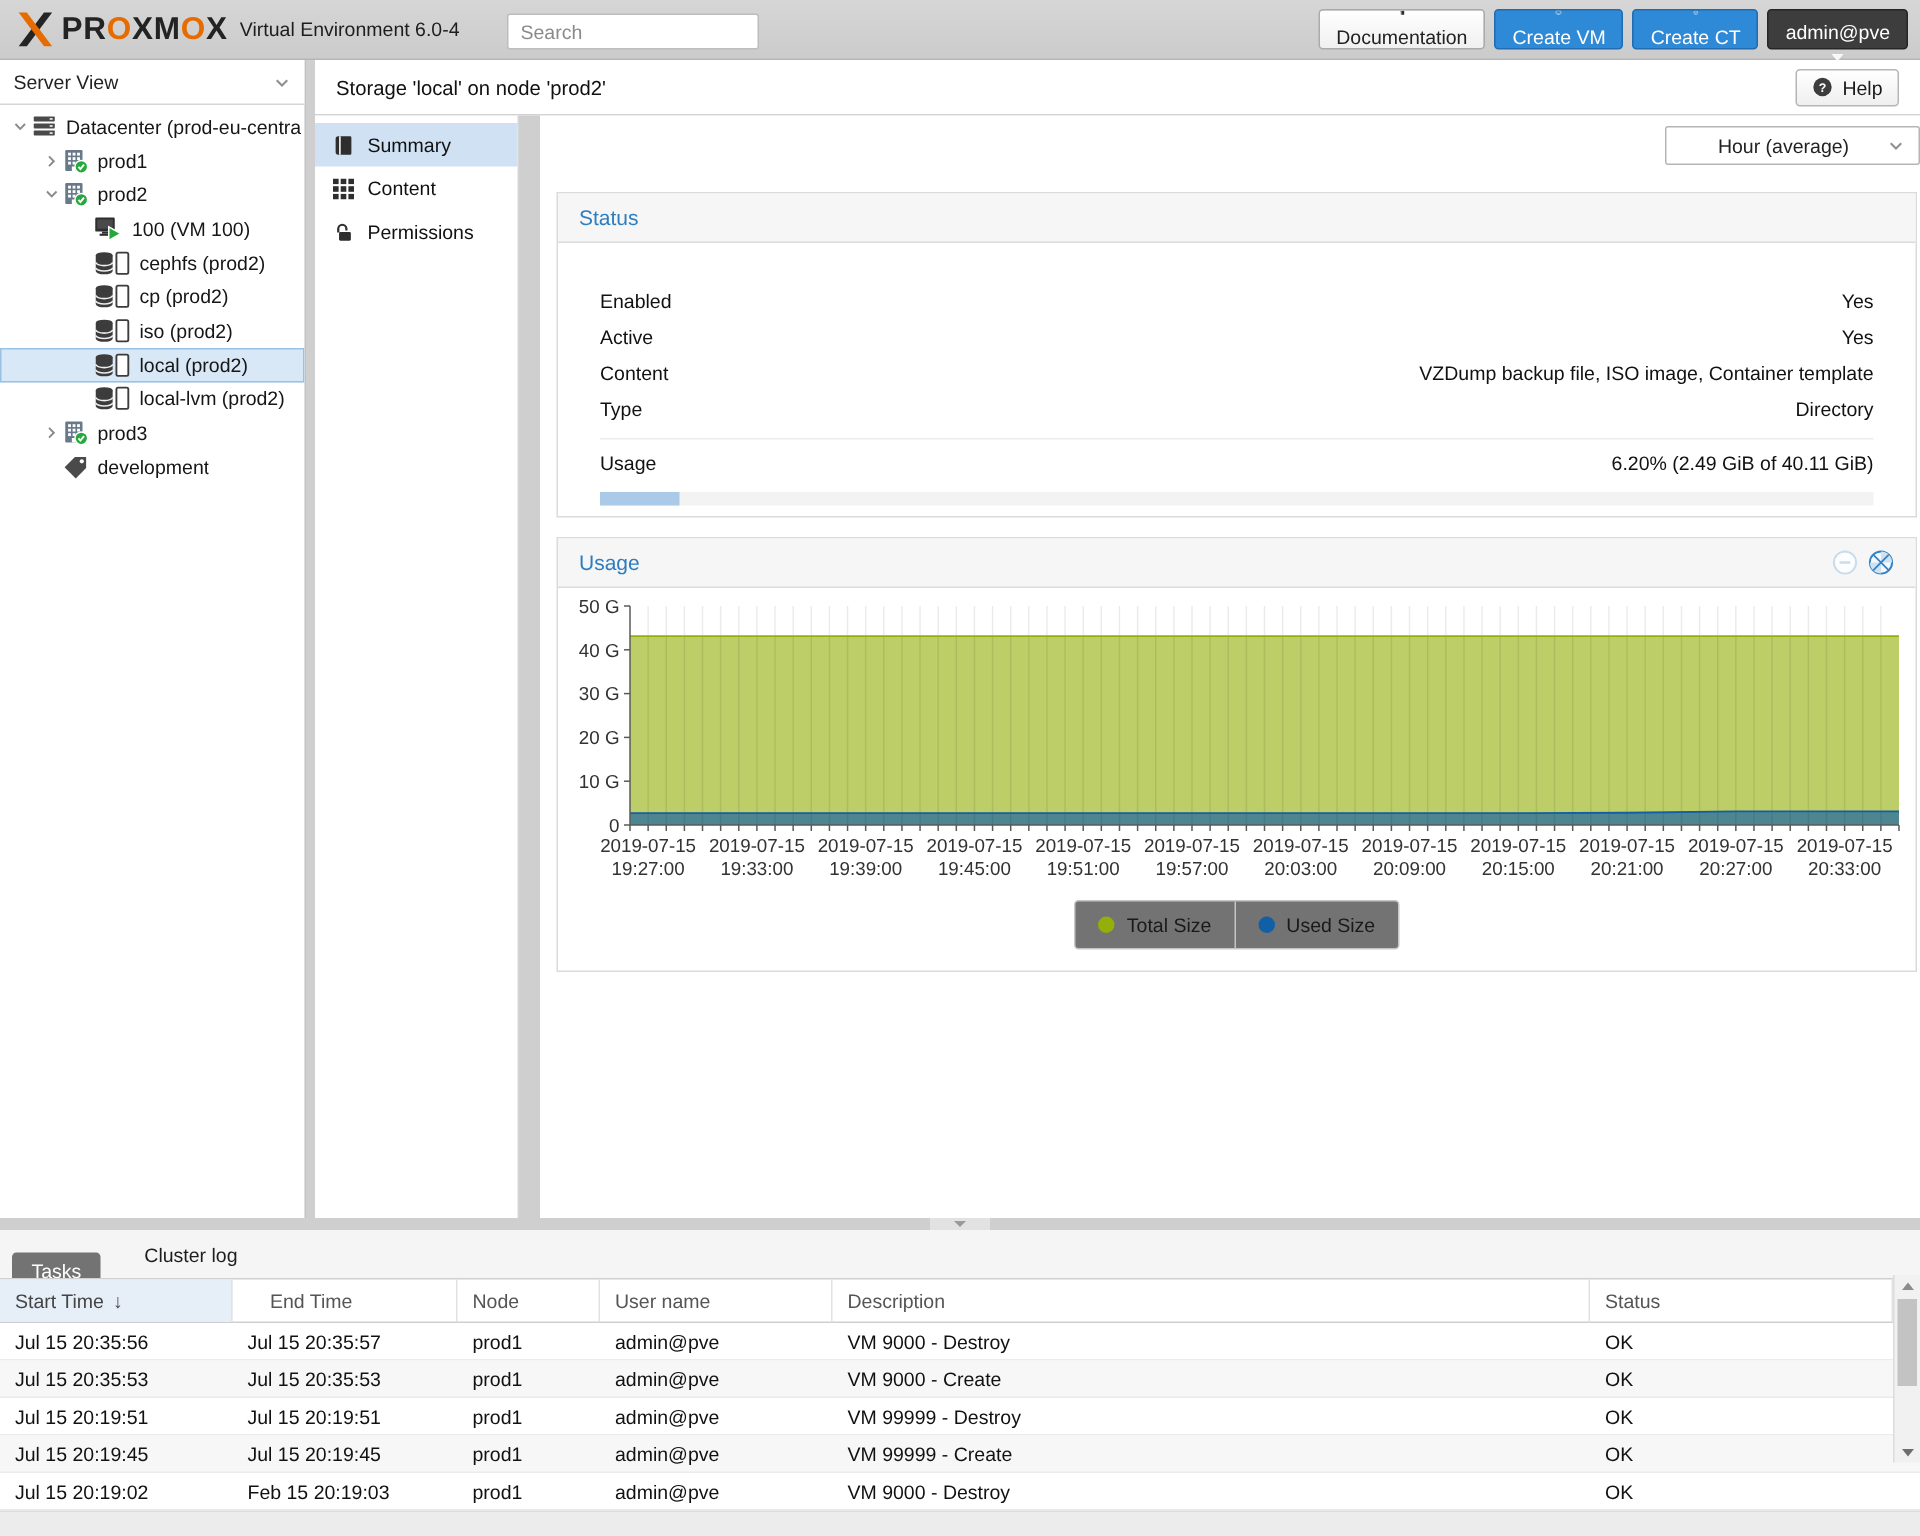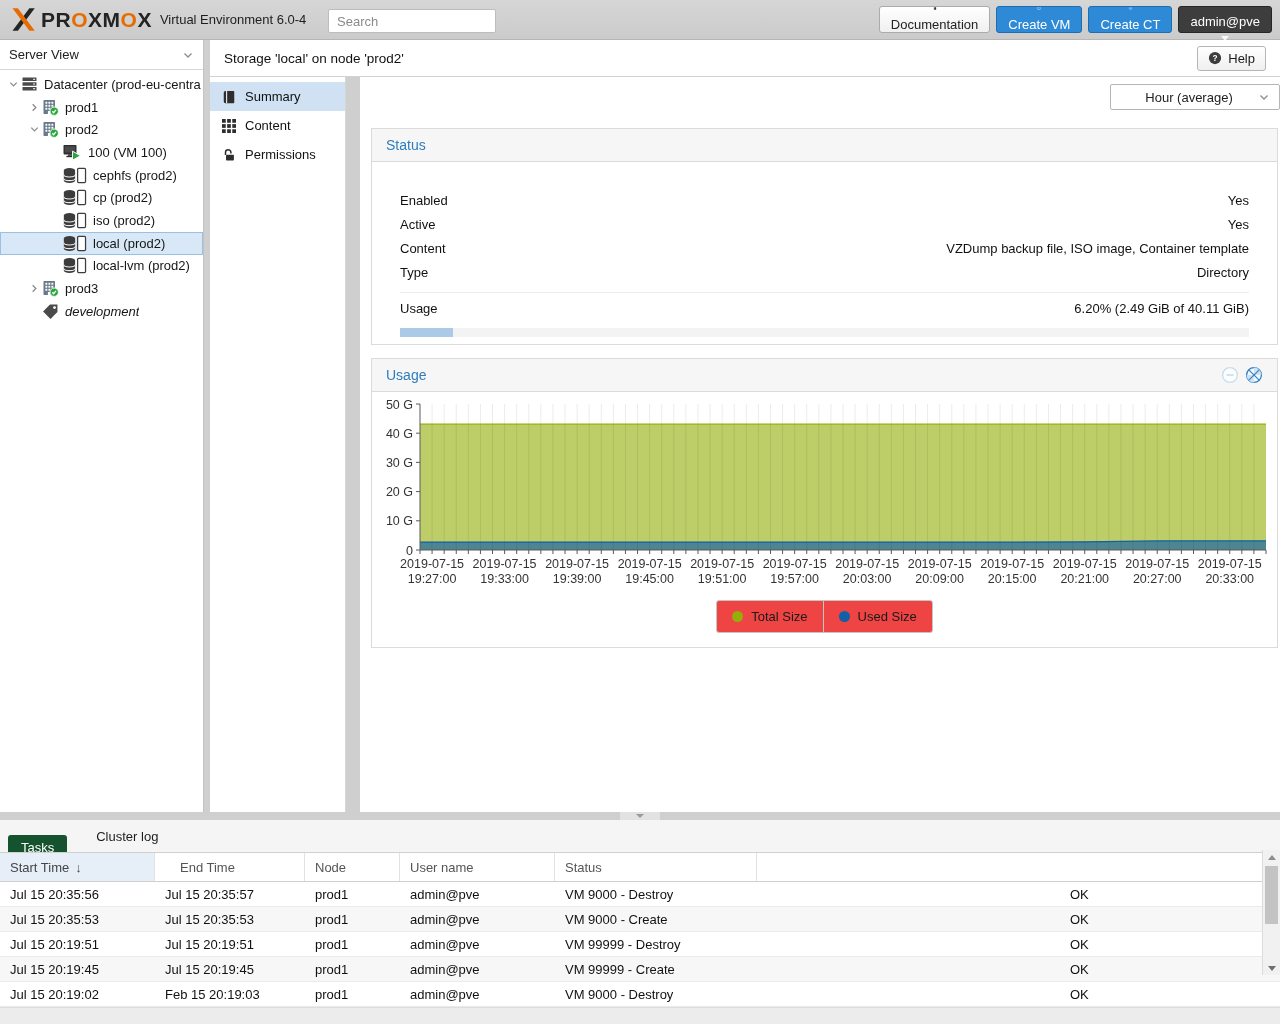--- a/index.html
+++ b/index.html
@@ -8,21 +8,21 @@
 
   
   #topbar { position:absolute; left:0; top:0; width:1280px; height:40px;
     background:linear-gradient(#d6d6d6,#cbcbcb); border-bottom:1px solid #b6b6b6;
     display:flex; align-items:center; }
   .logo-wrap { display:flex; align-items:center; margin-left:10px; }
   .logo-x { width:27px; height:27px; margin-right:4px; }
   .logo-text { font-size:21px; font-weight:800; letter-spacing:.5px; color:#232323; }
   .logo-text .orange { color:#e66b00; }
   .env-label { margin-left:8px; font-size:13px; color:#1d1d1d; }
-  #search-box { position:absolute; left:328px; top:9px; width:168px; height:24px;
+  #search-box { position:absolute; left:338px; top:9px; width:168px; height:24px;
     border:1px solid #bdbdbd; border-radius:2px; padding:0 8px; font-size:13px;
     font-family:"Liberation Sans",sans-serif; color:#333; background:#fff; }
   #search-box::placeholder { color:#8a8a8a; }
   .topbar-buttons { margin-left:auto; display:flex; align-items:center; gap:6px; margin-right:8px; }
   .tb-btn { height:27px; display:flex; align-items:center; gap:7px; padding:0 11px;
     border-radius:3px; font-size:13px; cursor:pointer;flex-direction:column; }
   .tb-btn.light { background:linear-gradient(#ffffff,#f0f0f0); border:1px solid #ababab; color:#222; }
   .tb-btn.blue { background:#2e89d6; border:1px solid #1f6cb0; color:#fff; }
   .tb-btn.dark { background:#3d3d3d; border:1px solid #262626; color:#fff; }
   .caret-down { width:0; height:0; border-left:4px solid transparent; border-right:4px solid transparent;
@@ -73,37 +73,37 @@
   .status-row .s-value { color:#111; }
   .status-row.usage-row { border-top:1px solid #ececec; margin-top:8px; padding-top:4px; height:28px; }
   #usage-bar-track { margin-top:8px; height:9px; background:#f3f3f3; }
   #usage-bar-fill { height:100%; background:#abcae8; }
 
   #usage-panel { left:11px; top:281px; width:907px; height:290px; }
   .panel-tools { margin-left:auto; display:flex; gap:6px; }
   .panel-tools span { display:flex; cursor:pointer; }
   #chart-wrap { padding:4px 3px 0 3px; }
   #legend-row { display:flex; justify-content:center; margin-top:3px; }
-  #legend-box { display:flex; border:1px solid #c5c5c5; border-radius:3px; background:#ef4444; }
+  #legend-box { display:flex; border:1px solid #c5c5c5; border-radius:3px; background:#737373; }
   .legend-cell { display:flex; align-items:center; gap:8px; padding:8px 15px; cursor:pointer; }
   .legend-cell + .legend-cell { border-left:1px solid #c5c5c5; }
   .legend-dot { width:11px; height:11px; border-radius:50%; }
 
   
   #h-splitter { position:absolute; left:0; top:812px; width:1280px; height:8px; background:#cfcfcf; }
   #h-splitter .handle { position:absolute; left:620px; top:0; width:40px; height:8px; background:#e2e2e2;
     display:flex; align-items:center; justify-content:center; cursor:row-resize; }
   #h-splitter .handle:after { content:""; border-left:4px solid transparent; border-right:4px solid transparent;
     border-top:4px solid #9a9a9a; }
 
   
   #tasks-region { position:absolute; left:0; top:820px; width:1280px; height:204px; background:#f5f5f5; }
   #tasks-tabs { height:32px; display:flex; align-items:center; gap:16px; padding-left:8px; }
   .task-tab { padding:5px 13px; border-radius:3px; cursor:pointer; color:#1d1d1d; }
-  .task-tab.active { background:#14532d; color:#fff;margin-top:22px; }
+  .task-tab.active { background:#737373; color:#fff;margin-top:22px; }
   #task-table { position:absolute; left:0; top:32px; width:1280px; }
   .t-header { display:flex; height:30px; background:#fff; border-top:1px solid #d0d0d0; border-bottom:1px solid #cfcfcf; }
   .t-hcell { display:flex; align-items:center; padding-left:10px; color:#555; border-right:1px solid #e2e2e2;
     cursor:pointer; overflow:hidden; white-space:nowrap; }
   .t-hcell.sorted { background:#e6eff8; color:#444; }
   .sort-arrow { margin-left:6px; color:#4a4a4a; }
   .t-row { display:flex; height:25px; border-bottom:1px solid #ebebeb; background:#fff; cursor:pointer; }
   .t-row.alt { background:#f7f7f7; }
   .t-cell { display:flex; align-items:center; padding-left:10px; color:#111; overflow:hidden; white-space:nowrap; }
   #t-scrollbar { position:absolute; right:0; top:30px; width:18px; height:125px; background:#f1f1f1; border-left:1px solid #dcdcdc; }
@@ -339,21 +339,21 @@
               <rect x="3.4" y="8.8" width="1.9" height="1.9"></rect>
               <rect x="6.4" y="8.8" width="1.9" height="1.9"></rect>
               <rect x="5.9" y="12" width="2.6" height="3"></rect>
             </g>
             <circle cx="12.2" cy="12.2" r="4.2" fill="#27a83c" stroke="#fff" stroke-width=".9"></circle>
             <path d="M10.3 12.3 l1.3 1.4 l2.4-2.9" fill="none" stroke="#fff" stroke-width="1.3"></path>
           </svg>
         </span>
         <span class="tree-lbl">prod3</span>
       </div>
-      <div class="tree-row" style="padding-left: 26px; font-style: italic;">
+      <div class="tree-row" style="padding-left: 26px;">
         <span class="tree-exp"></span>
         <span class="tree-ico">
           <svg width="17" height="17" viewBox="0 0 16 16">
             <path d="M1 8 L7.5 1.5 H14.5 V8.5 L8 15 Z" fill="#4a4a4a"></path>
             <circle cx="11.8" cy="4.3" r="1.3" fill="#fff"></circle>
           </svg>
         </span>
         <span class="tree-lbl">development</span>
       </div>
     </div>
@@ -686,20 +686,23 @@
         </div>
         <div class="t-hcell" style="width: 150px; padding-left: 25px;">
           <span>End Time</span>
         </div>
         <div class="t-hcell" style="width: 95px;">
           <span>Node</span>
         </div>
         <div class="t-hcell" style="width: 155px;">
           <span>User name</span>
         </div>
+        <div class="t-hcell" style="width: 505px;">
+          <span>Description</span>
+        </div>
         <div class="t-hcell" style="width: 202px;">
           <span>Status</span>
         </div>
       </div>
       <div class="t-row">
         <div class="t-cell" style="width: 155px;">Jul 15 20:35:56</div>
         <div class="t-cell" style="width: 150px;">Jul 15 20:35:57</div>
         <div class="t-cell" style="width: 95px;">prod1</div>
         <div class="t-cell" style="width: 155px;">admin@pve</div>
         <div class="t-cell" style="width: 505px;">VM 9000 - Destroy</div>

